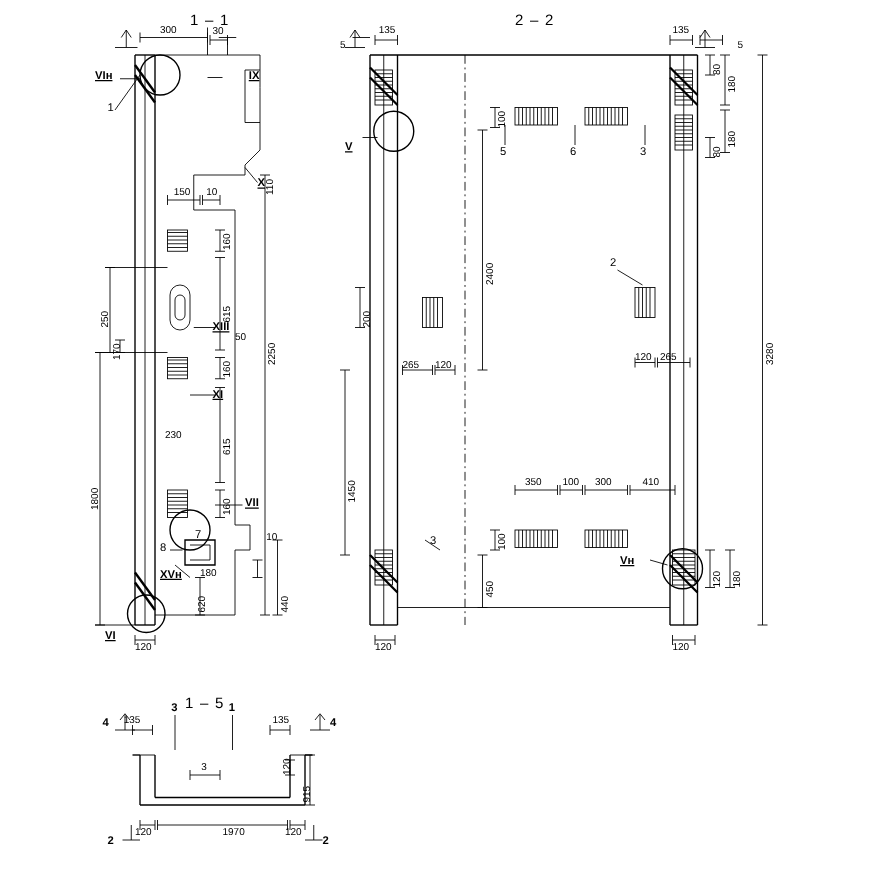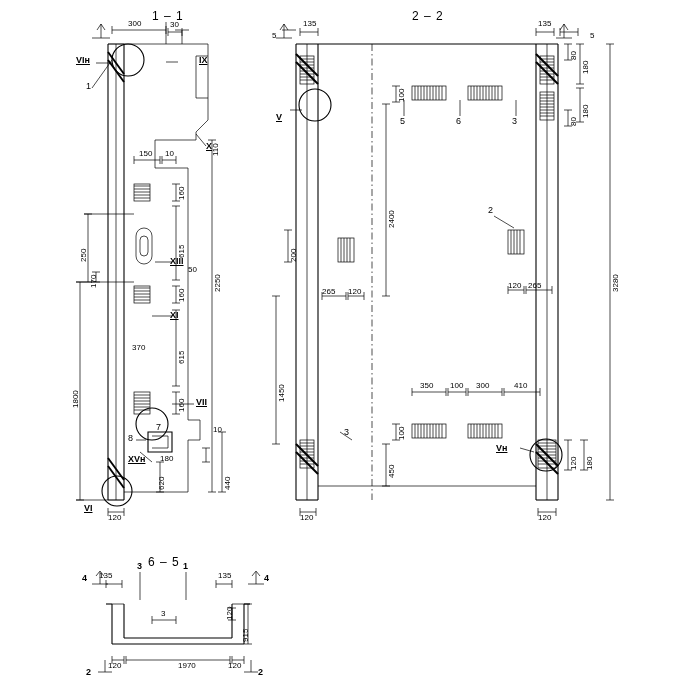--- a/index.html
+++ b/index.html
@@ -228,21 +228,21 @@
     <path class="ln thin" d="M232 608 L232 620 M228 608 h8 M228 620 h8"></path>
     <path class="ln thin" d="M248 604 L248 644 M244 604 h8 M244 644 h8"></path>
     <path class="ln thin" d="M112 660 L124 660 M112 656 v8 M124 656 v8"></path>
     <path class="ln thin" d="M232 660 L244 660 M232 656 v8 M244 656 v8"></path>
     <path class="ln thin" d="M126 660 L230 660 M126 656 v8 M230 656 v8"></path>
     <path class="ln thin" d="M152 620 L176 620 M152 616 v8 M176 616 v8"></path>
   </svg>
 
   <div class="lbl ti" style="left:152px;top:10px;">1 – 1</div>
   <div class="lbl ti" style="left:412px;top:10px;text-align:right;">2 – 2</div>
-  <div class="lbl ti" style="left:148px;top:556px;">6 – 5</div>
+  <div class="lbl ti" style="left:148px;top:556px;">1 – 5</div>
 
   <div class="lbl bold ul" style="left:76px;top:56px;">VIн</div>
   <div class="lbl" style="left:86px;top:82px;">1</div>
   <div class="lbl bold ul" style="left:160px;top:56px;padding-left:39px;">IX</div>
   <div class="lbl bold ul" style="left:206px;top:142px;">X</div>
   <div class="lbl bold ul" style="left:170px;top:257px;">XIII</div>
   <div class="lbl bold ul" style="left:170px;top:311px;">XI</div>
   <div class="lbl bold ul" style="left:196px;top:398px;">VII</div>
   <div class="lbl bold ul" style="left:128px;top:455px;">XVн</div>
   <div class="lbl bold ul" style="left:84px;top:504px;">VI</div>
@@ -256,21 +256,21 @@
   <div class="lbl sm vert" style="left:90px;top:288px;">170</div>
   <div class="lbl sm vert" style="left:72px;top:408px;">1800</div>
 
   <div class="lbl sm" style="left:139px;top:150px;">150</div>
   <div class="lbl sm" style="left:165px;top:150px;">10</div>
   <div class="lbl sm vert" style="left:178px;top:200px;">160</div>
   <div class="lbl sm vert" style="left:178px;top:258px;">615</div>
   <div class="lbl sm vert" style="left:178px;top:302px;">160</div>
   <div class="lbl sm vert" style="left:178px;top:364px;">615</div>
   <div class="lbl sm vert" style="left:178px;top:412px;">160</div>
-  <div class="lbl sm" style="left:132px;top:344px;">370</div>
+  <div class="lbl sm" style="left:132px;top:344px;">230</div>
   <div class="lbl sm" style="left:140px;top:266px;margin-left:48px;">50</div>
   <div class="lbl sm vert" style="left:214px;top:292px;">2250</div>
   <div class="lbl sm vert" style="left:212px;top:156px;">110</div>
   <div class="lbl sm" style="left:160px;top:455px;">180</div>
   <div class="lbl sm vert" style="left:158px;top:490px;">620</div>
   <div class="lbl sm vert" style="left:224px;top:490px;">440</div>
   <div class="lbl sm" style="left:213px;top:426px;">10</div>
   <div class="lbl sm" style="left:108px;top:514px;">120</div>
 
   <div class="lbl sm" style="left:303px;top:20px;">135</div>

